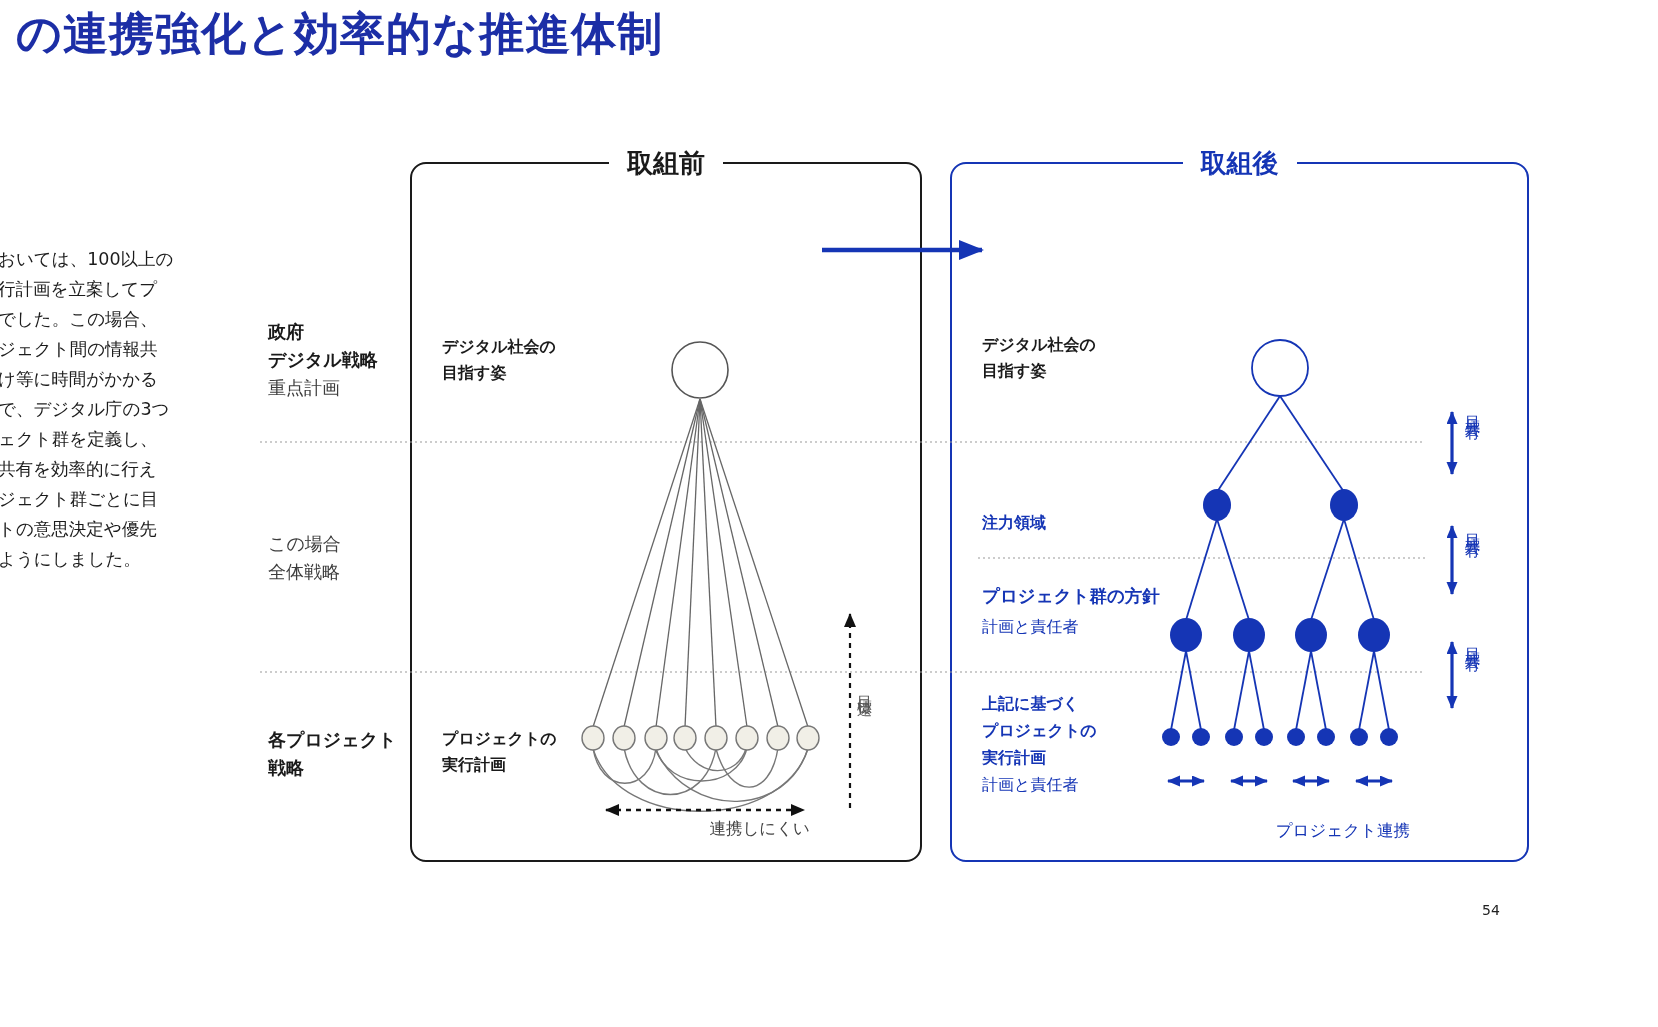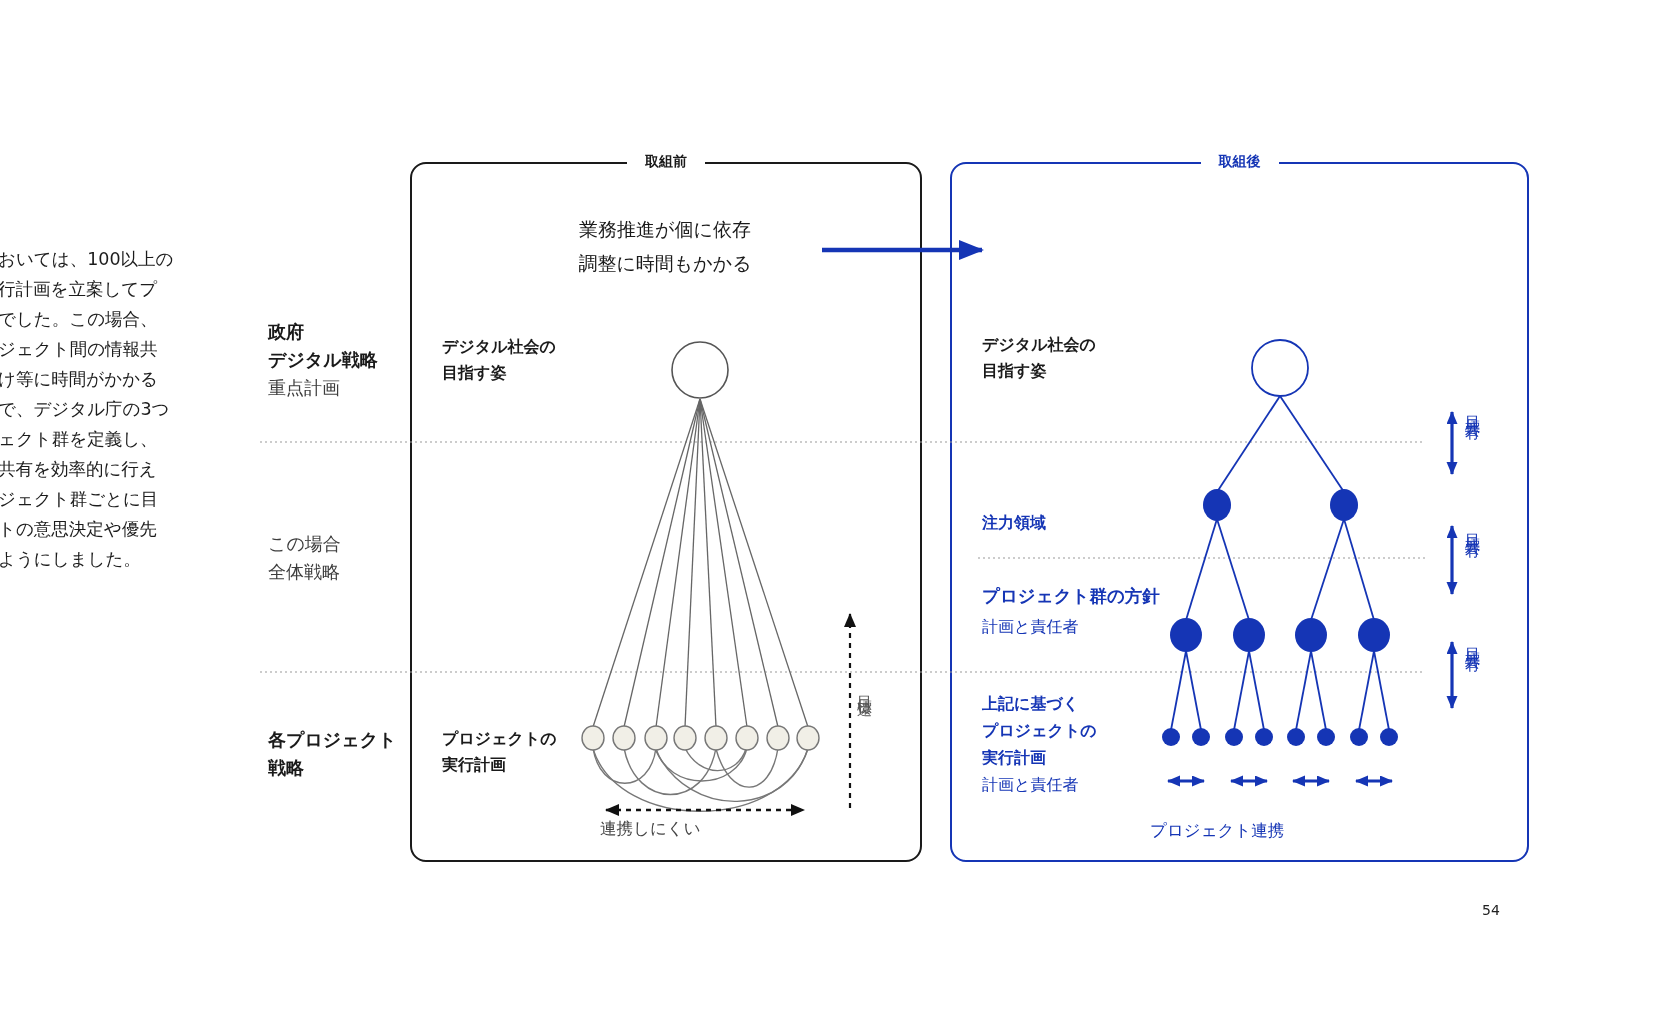--- a/index.html
+++ b/index.html
@@ -8,39 +8,40 @@
   .abs{position:absolute;}
   .page-title{left:16px;top:4px;font-size:45px;font-weight:700;color:#1c2ea6;letter-spacing:1px;white-space:nowrap;}
   .para{left:-2px;top:244px;width:200px;font-size:17.5px;line-height:30px;color:#1c1c1c;white-space:nowrap;}
   .rowlabel{width:170px;font-size:18px;line-height:28px;color:#1a1a1a;}
   .rowlabel .b{font-weight:700;}
   .rowlabel .sub{font-weight:400;color:#3d3d3d;}
   .panel{border-radius:16px;background:transparent;}
   .panel-before{left:410px;top:162px;width:508px;height:696px;border:2px solid #1a1a1a;}
   .panel-after{left:950px;top:162px;width:575px;height:696px;border:2.5px solid #1535b5;}
   .panel-header{position:absolute;top:-18px;left:50%;transform:translateX(-50%);
-                background:#fff;padding:0 18px;font-size:14px;font-weight:700;white-space:nowrap;margin-top:7px;}
+                background:#fff;padding:0 18px;font-size:26px;font-weight:700;white-space:nowrap;}
   .panel-after .panel-header{color:#1535b5;}
   .summary{font-size:19px;line-height:34px;text-align:center;white-space:nowrap;}
   .summary.blue{color:#1535b5;}
   .innerlabel{font-size:16px;line-height:26px;font-weight:700;white-space:nowrap;}
   .blue{color:#1535b5;}
   .reg{font-weight:400;}
-  .caption{font-size:16.5px;color:#444;text-align:left;white-space:nowrap;}
+  .caption{font-size:16.5px;color:#444;text-align:right;white-space:nowrap;}
   .caption.blue{color:#1535b5;}
   .vtext{writing-mode:vertical-rl;text-orientation:upright;letter-spacing:3px;font-size:15px;color:#555;line-height:1.1;}
   .vtext.blue{color:#1535b5;}
   .pagenum{left:1482px;top:902px;font-size:14px;color:#222;}
   svg.overlay{position:absolute;left:0;top:0;pointer-events:none;}
 </style>
 </head>
 <body>
 
 <div class="canvas">
 
+  <div class="abs page-title">の連携強化と効率的な推進体制</div>
 
   <div class="abs para">
     <div>おいては、100以上の</div>
     <div>行計画を立案してプ</div>
     <div>でした。この場合、</div>
     <div>ジェクト間の情報共</div>
     <div>け等に時間がかかる</div>
     <div>で、デジタル庁の3つ</div>
     <div>ェクト群を定義し、</div>
     <div>共有を効率的に行え</div>
@@ -58,24 +59,20 @@
     <div>この場合</div>
     <div>全体戦略</div>
   </div>
   <div class="abs rowlabel" style="left:268px;top:726px;">
     <div class="b">各プロジェクト</div>
     <div class="b">戦略</div>
   </div>
 
   <div class="abs panel panel-before">
     <div class="panel-header">取組前</div>
-  </div>
-  <div class="abs summary" style="left:460px;top:212px;width:410px;">
-    <div>業務推進が個に依存</div>
-    <div>調整に時間もかかる</div>
   </div>
   <div class="abs innerlabel" style="left:442px;top:334px;">
     <div>デジタル社会の</div>
     <div>目指す姿</div>
   </div>
   <div class="abs innerlabel" style="left:442px;top:726px;">
     <div>プロジェクトの</div>
     <div>実行計画</div>
   </div>
   <div class="abs caption" style="left:600px;top:818px;width:210px;">連携しにくい</div>

